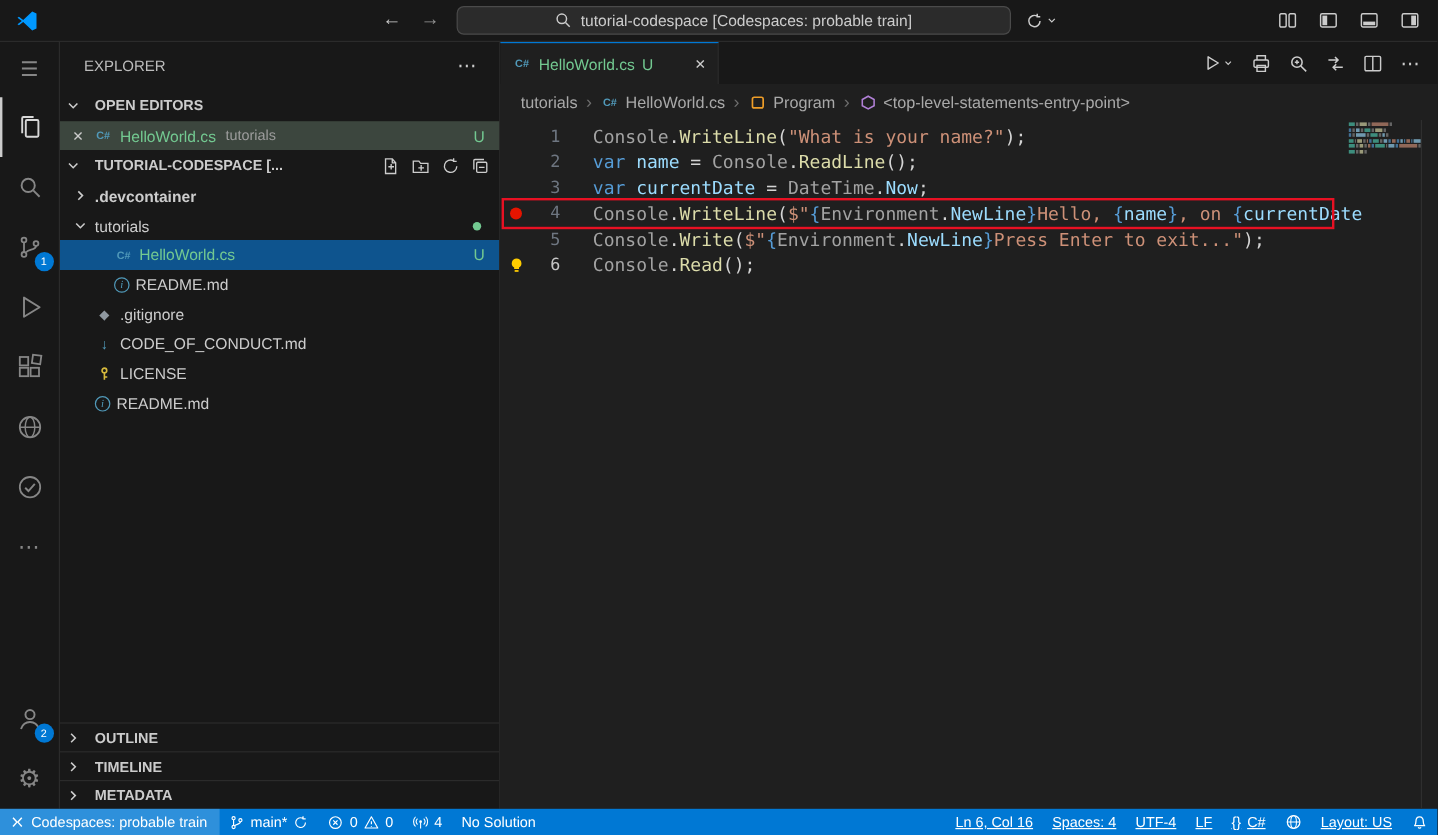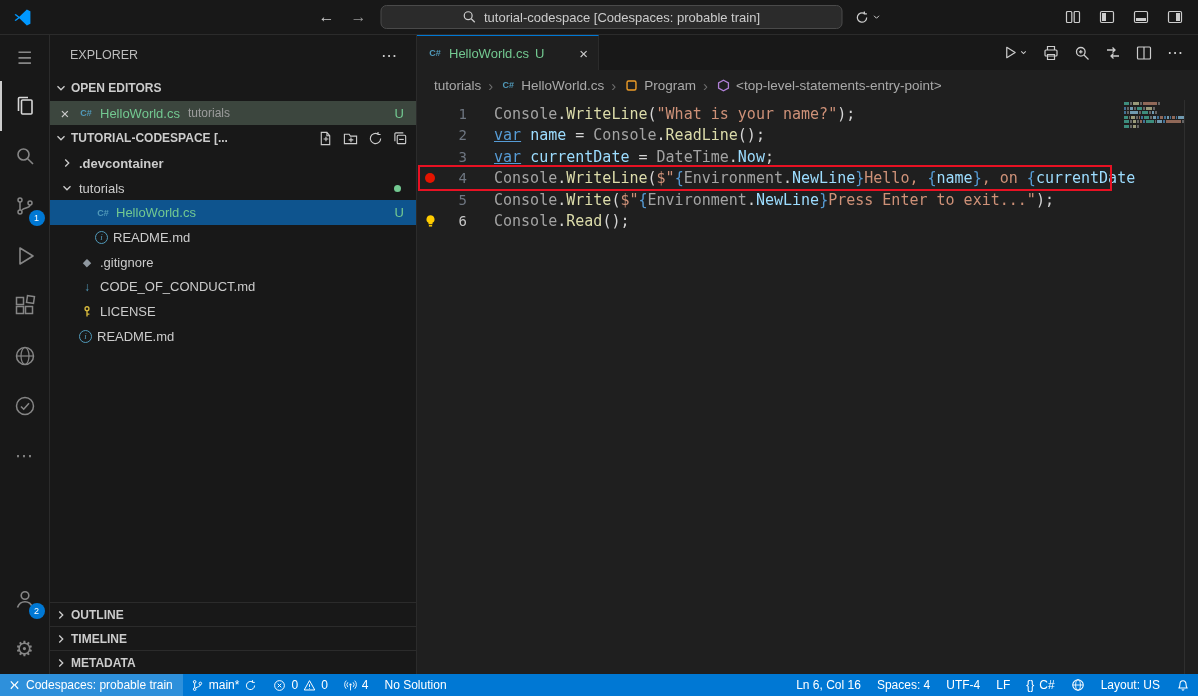--- a/index.html
+++ b/index.html
@@ -39,21 +39,21 @@
     align-items:center; justify-content:center; padding:0 3px; }
   .ab-dots { font-size:18px; letter-spacing:1px; }
   .ab-gear { font-size:21px; }
 
   
   .sidebar { width:367px; background:#181818; border-right:1px solid #2b2b2b;
     display:flex; flex-direction:column; color:#cccccc; font-size:13px; min-height:0; }
   .sidebar-title { flex:0 0 40px; display:flex; align-items:center; padding:0 18px 0 20px;
     font-size:12.5px; color:#bcbcbc; }
   .sidebar-title .more { margin-left:auto; font-size:16px; color:#cccccc; letter-spacing:1px; }
-  .section-header { flex:0 0 26px; display:flex; align-items:center; gap:3px; padding:0 8px 0 4px;
+  .section-header { flex:0 0 26px; display:flex; align-items:center; gap:11px; padding:0 8px 0 4px;
     font-weight:bold; font-size:12px; color:#cccccc; }
   .section-header .hdr-label { white-space:nowrap; overflow:hidden; text-overflow:ellipsis; }
   .hdr-actions { margin-left:auto; display:flex; gap:10px; align-items:center; color:#cccccc; }
   .chev { flex:0 0 auto; }
   .chev.down { transform:rotate(90deg); }
 
   .oe-row { flex:0 0 24px; display:flex; align-items:center; gap:6px; padding:0 0 0 8px;
     background:#3c463e; }
   .oe-close { color:#cccccc; font-size:15px; width:14px; text-align:center; }
   .oe-desc { color:#9d9d9d; font-size:12px; margin-left:2px; }
@@ -98,41 +98,41 @@
     font-size:15px; overflow:hidden; }
   .code-lines { padding-top:3px; }
   .code-line { height:21.5px; display:flex; align-items:center; white-space:pre; }
   .gutter-deco { width:26px; flex:0 0 26px; display:flex; align-items:center; justify-content:center; }
   .gutter-num { width:24px; flex:0 0 24px; text-align:right; color:#6e7681; font-size:14px; }
   .gutter-num.active { color:#c6c6c6; }
   .line-text { padding-left:27px; }
   .bp { width:10px; height:10px; border-radius:50%; background:#e51400; }
 
   .tk-c { color:#a3a3a3; } .tk-f { color:#dcdcaa; } .tk-s { color:#ce9178; }
-  .tk-k { color:#569cd6;text-decoration:underline; } .tk-v { color:#9cdcfe; } .tk-p { color:#d4d4d4; }
+  .tk-k { color:#569cd6; } .tk-v { color:#9cdcfe; } .tk-p { color:#d4d4d4; }
   .tk-b { color:#569cd6; }
 
   .annotation-box { position:absolute; left:1px; top:65px; width:694px; height:26px;
     border:2px solid #e81123; pointer-events:none; }
 
   .minimap { position:absolute; top:2px; right:14px; width:60px; }
   .mm-line { height:3px; margin-bottom:1.6px; display:flex; gap:1px; }
   .mm-line span { height:3px; display:inline-block; opacity:.65; }
   .mm-c { background:#4ec9b0; } .mm-f { background:#dcdcaa; } .mm-s { background:#ce9178; }
   .mm-k { background:#569cd6; } .mm-v { background:#9cdcfe; } .mm-p { background:#8a8a8a; }
   .mm-b { background:#569cd6; }
   .scroll-strip { position:absolute; top:0; right:0; width:14px; height:100%;
     border-left:1px solid #2f2f2f; }
 
   
   .statusbar { flex:0 0 22px; background:#0078d4; color:#ffffff; display:flex;
     align-items:stretch; font-size:12px; }
   .sb-item { display:flex; align-items:center; gap:5px; padding:0 8px; }
   .sb-remote { background:rgba(255,255,255,.18); padding:0 10px 0 8px; }
-  .sb-right { margin-left:auto; display:flex; align-items:stretch; }
+  .sb-right { margin-left:auto; display:flex; align-items:stretch;text-decoration:underline; }
   svg.ic { display:block; }
 </style>
 </head>
 <body>
 
 <div class="window">
 
   <div class="titlebar">
     <span class="vscode-logo">
       <svg width="19" height="19" viewBox="0 0 24 24">

